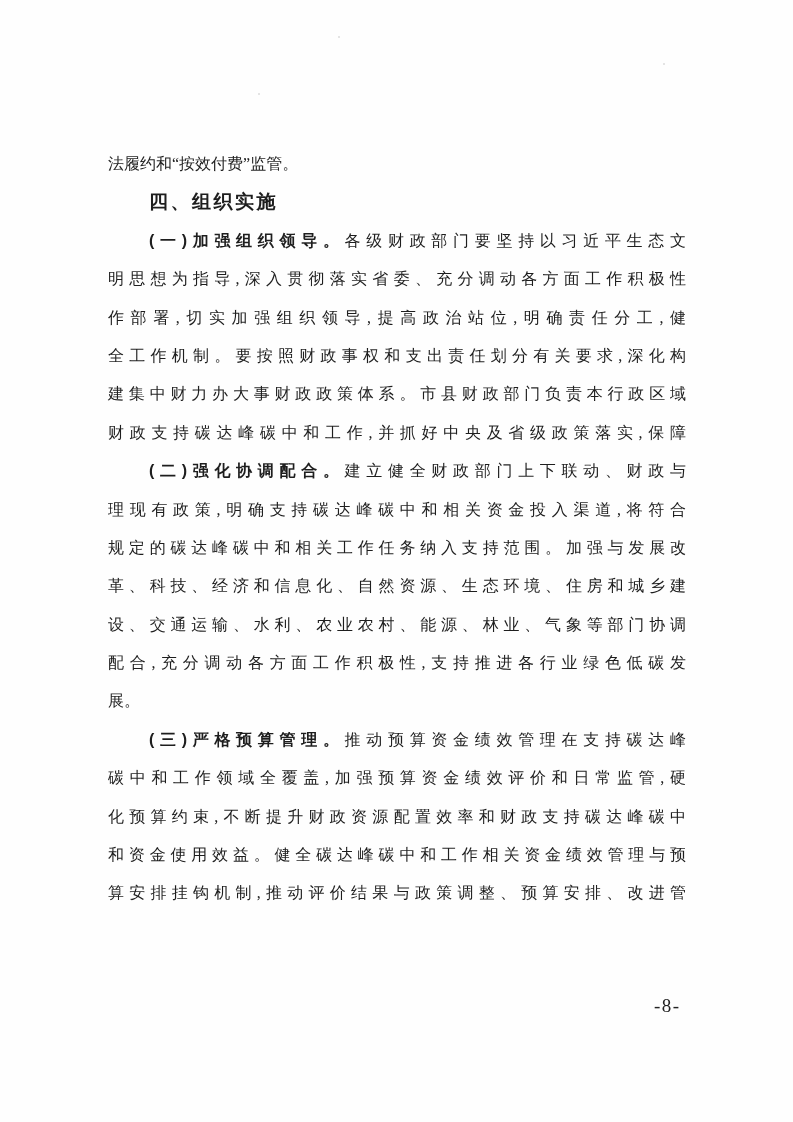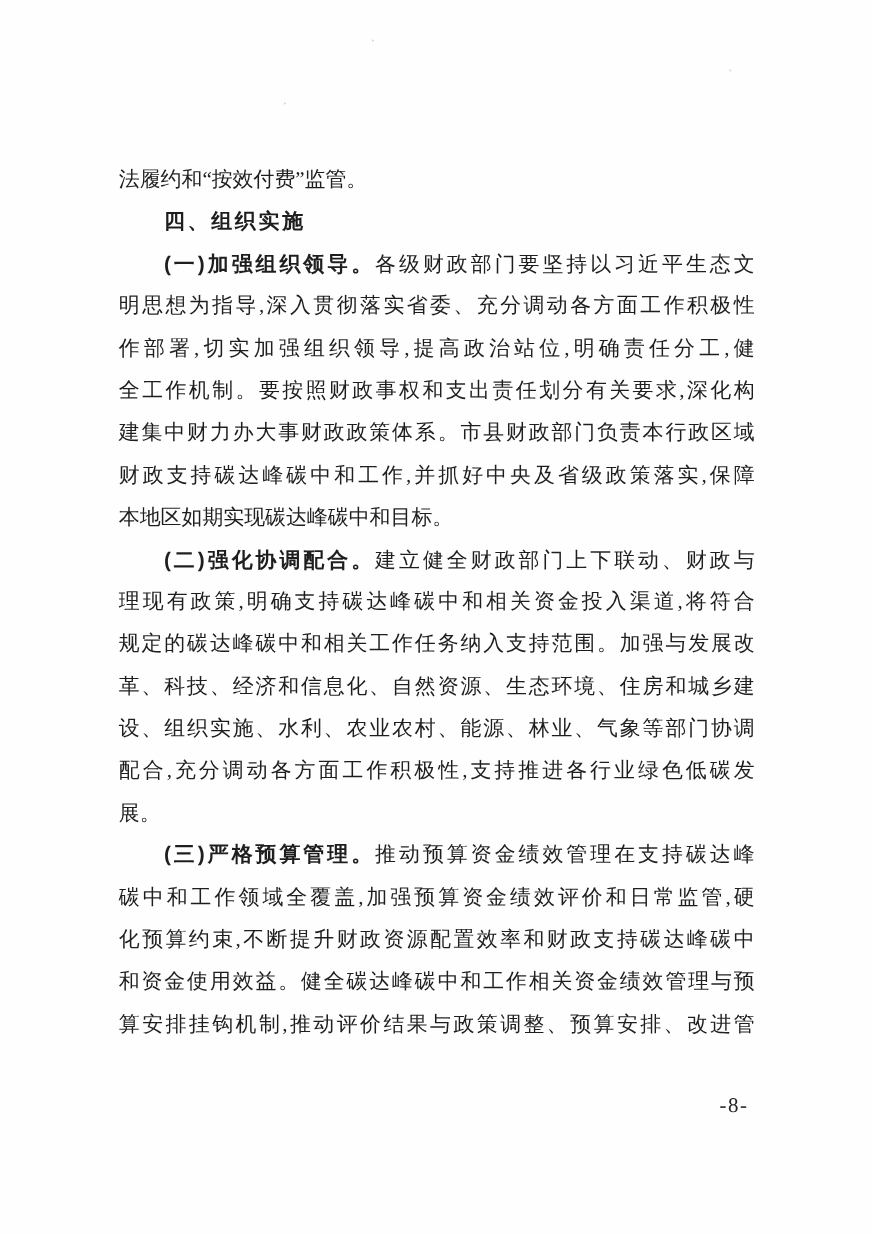--- a/index.html
+++ b/index.html
@@ -10,21 +10,21 @@
     background:#fefefe;
     overflow:hidden;
     font-family:"Liberation Serif","DejaVu Serif",serif;
     color:#1e1e1e;
   }
   .body-block {
     position:absolute;
     left:108px; top:145px; width:578px;
   }
   .line {
-    font-size:19px;
+    font-size:16px;
     line-height:38.4px;
     height:38.4px;
     text-align:left;
     overflow:visible;
   }
   .just {
     text-align:justify;
     text-align-last:justify;
     text-justify:inter-character;
   }
@@ -61,26 +61,25 @@
 
   <div class="body-block">
       <div class="line"><span>法履约和“按效付费”监管。</span></div>
       <div class="line ind heading"><span class="b">四、组织实施</span></div>
       <div class="line just ind"><span class="b">(一)加强组织领导。</span><span>各级财政部门要坚持以习近平生态文</span></div>
       <div class="line just"><span>明思想为指导,深入贯彻落实省委、充分调动各方面工作积极性</span></div>
       <div class="line just"><span>作部署,切实加强组织领导,提高政治站位,明确责任分工,健</span></div>
       <div class="line just"><span>全工作机制。要按照财政事权和支出责任划分有关要求,深化构</span></div>
       <div class="line just"><span>建集中财力办大事财政政策体系。市县财政部门负责本行政区域</span></div>
       <div class="line just"><span>财政支持碳达峰碳中和工作,并抓好中央及省级政策落实,保障</span></div>
-      <div class="line"><span>本地区如期实现碳达峰碳中和目标。</span></div>
       <div class="line just ind"><span class="b">(二)强化协调配合。</span><span>建立健全财政部门上下联动、财政与</span></div>
       <div class="line just"><span>理现有政策,明确支持碳达峰碳中和相关资金投入渠道,将符合</span></div>
       <div class="line just"><span>规定的碳达峰碳中和相关工作任务纳入支持范围。加强与发展改</span></div>
       <div class="line just"><span>革、科技、经济和信息化、自然资源、生态环境、住房和城乡建</span></div>
-      <div class="line just"><span>设、组织实施、水利、农业农村、能源、林业、气象等部门协调</span></div>
+      <div class="line just"><span>设、交通运输、水利、农业农村、能源、林业、气象等部门协调</span></div>
       <div class="line just"><span>配合,充分调动各方面工作积极性,支持推进各行业绿色低碳发</span></div>
       <div class="line"><span>展。</span></div>
       <div class="line just ind"><span class="b">(三)严格预算管理。</span><span>推动预算资金绩效管理在支持碳达峰</span></div>
       <div class="line just"><span>碳中和工作领域全覆盖,加强预算资金绩效评价和日常监管,硬</span></div>
       <div class="line just"><span>化预算约束,不断提升财政资源配置效率和财政支持碳达峰碳中</span></div>
       <div class="line just"><span>和资金使用效益。健全碳达峰碳中和工作相关资金绩效管理与预</span></div>
       <div class="line just"><span>算安排挂钩机制,推动评价结果与政策调整、预算安排、改进管</span></div>
     </div>
 
   <div class="page-number">-8-</div>

